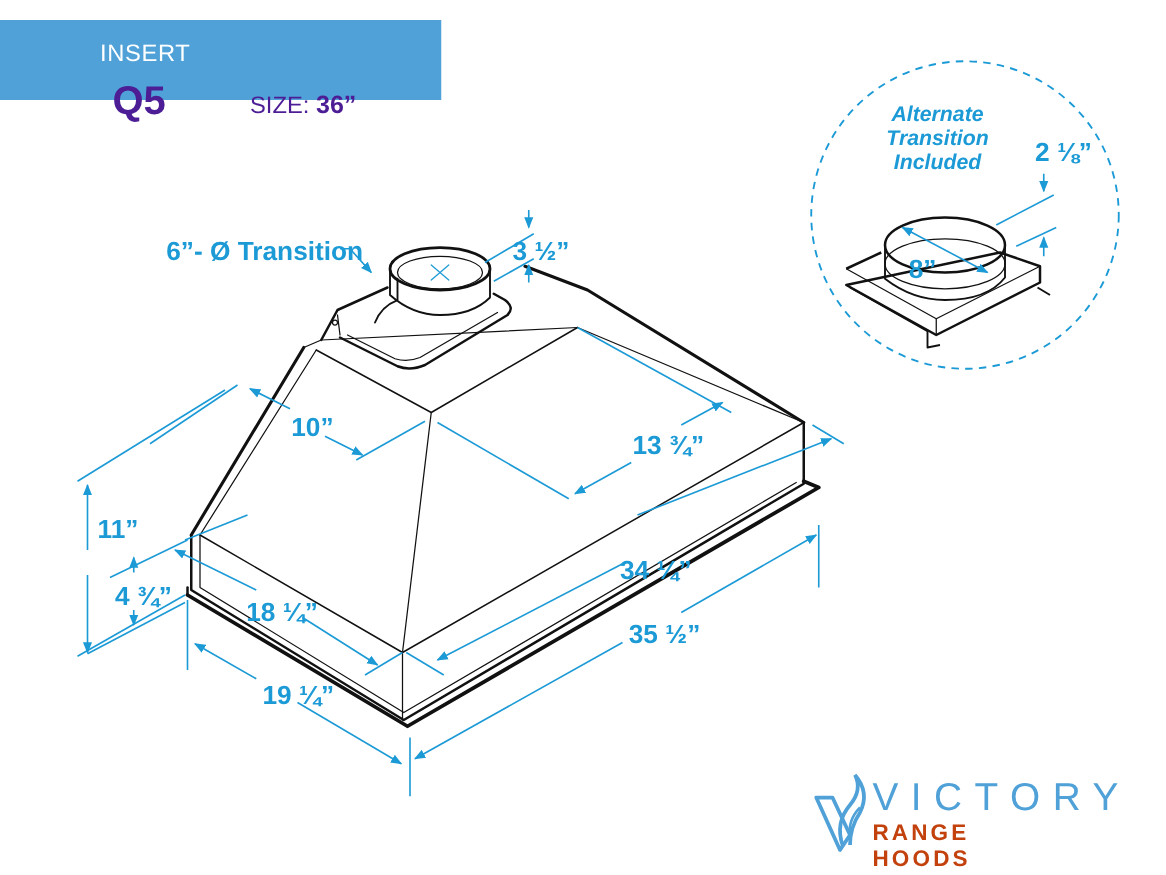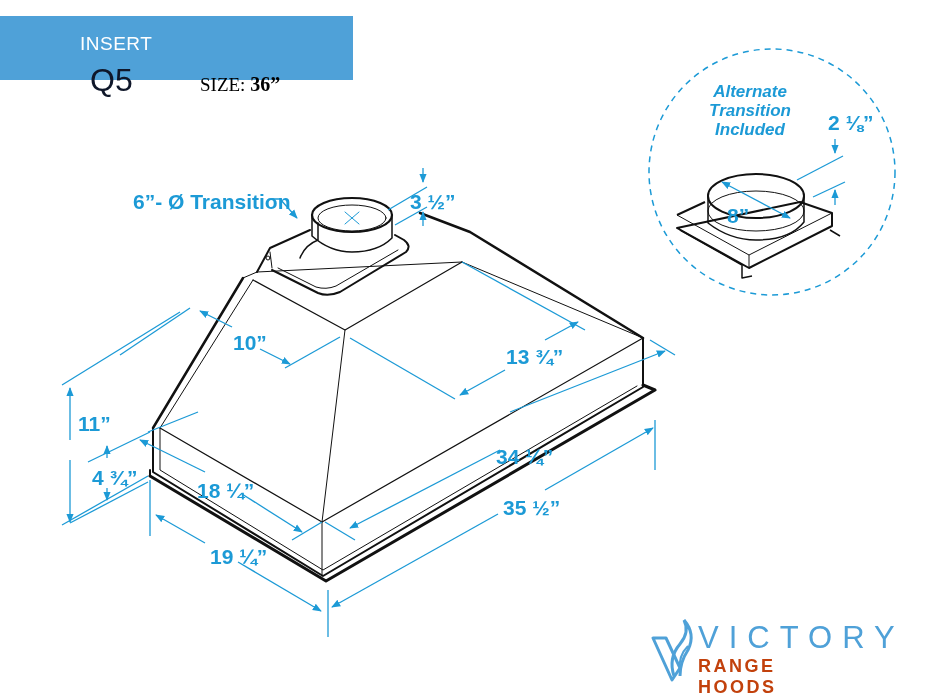--- a/index.html
+++ b/index.html
@@ -1,20 +1,20 @@
 <!DOCTYPE html>
 <html><head>
 <meta charset="utf-8">
 <style>
   html, body { margin:0; padding:0; background:#ffffff; }
   body { width:933px; height:700px; position:relative; overflow:hidden; font-family:"Liberation Sans", sans-serif; }
   .header-box { position:absolute; left:0; top:16px; width:353px; height:64px; background:#4fa1d8; }
   .hdr-line1 { position:absolute; left:80px; top:17px; color:#ffffff; font-size:19px; letter-spacing:0.5px; }
-  .hdr-model { position:absolute; left:90px; top:46px; color:#0f172a; font-size:32px; font-weight:normal; }
-  .hdr-size { position:absolute; left:200px; top:57px; color:#000000; font-size:19px;font-family:Liberation Serif, serif; }
+  .hdr-model { position:absolute; left:90px; top:46px; color:#4c1d95; font-size:32px; font-weight:bold; }
+  .hdr-size { position:absolute; left:200px; top:57px; color:#4c1d95; font-size:19px; }
   .hdr-size b { font-weight:bold; font-size:20px; }
   svg.drawing { position:absolute; left:0; top:0; }
   .lbl { position:absolute; color:#1c9ad6; font-weight:bold; font-size:21px; white-space:nowrap; }
   .alt-title { position:absolute; left:690px; top:82px; width:120px; text-align:center; color:#1c9ad6; font-weight:bold; font-size:17px; line-height:19px;font-style:italic; }
   .logo { position:absolute; left:650px; top:618px; }
   .logo-word { position:absolute; left:48px; top:2px; color:#4fa1d8; font-size:31px; letter-spacing:10px; font-weight:normal; }
   .logo-sub { position:absolute; left:48px; top:38px; color:#c2410c; font-size:18px; font-weight:bold; letter-spacing:2.5px; }
 </style>
 </head>
 <body>

